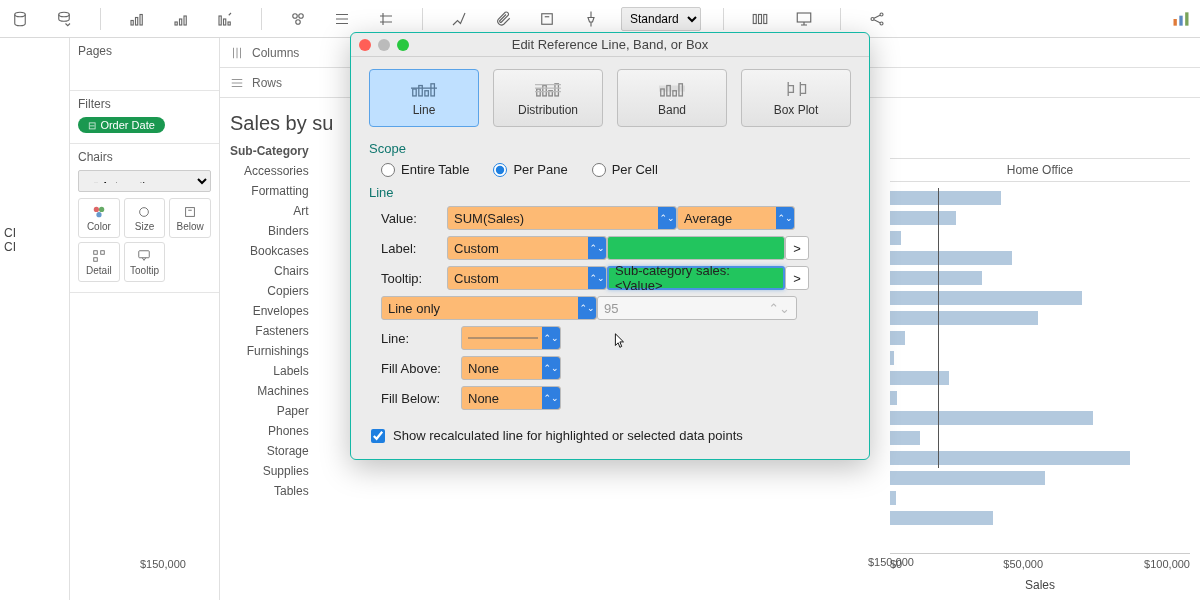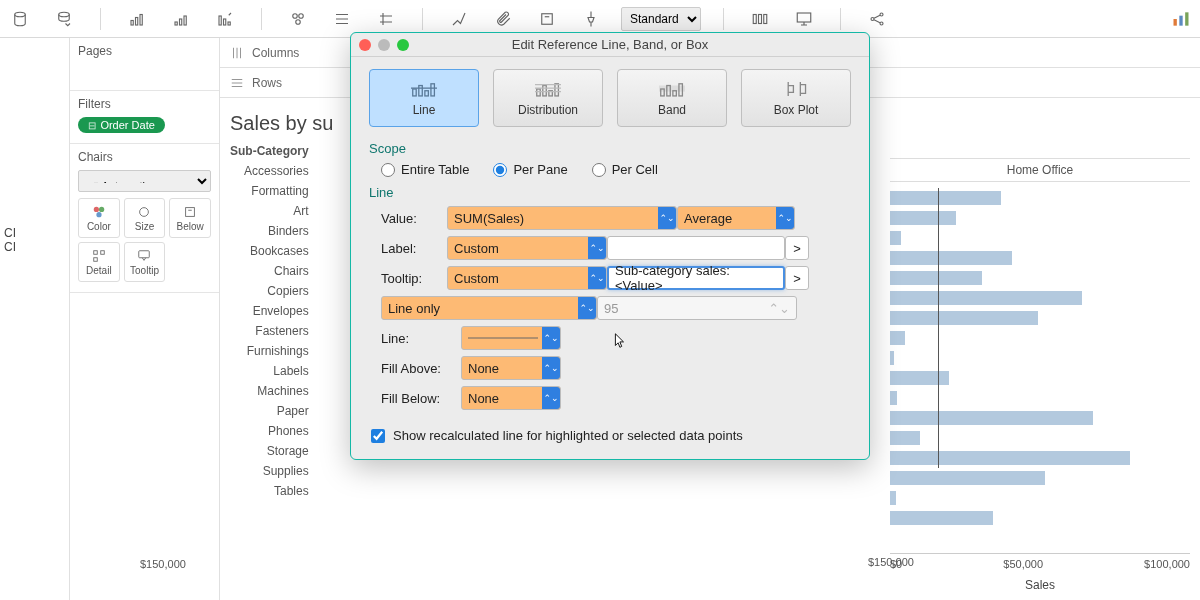--- a/index.html
+++ b/index.html
@@ -56,21 +56,21 @@
 .tab svg { width: 26px; height: 20px; color: #666; }
 .section-title { font-size: 13px; margin: 6px 0 6px 2px; color: #0f766e; }
 .radios { display: flex; gap: 24px; margin: 0 0 8px 14px; align-items: center; }
 .radios label { display: flex; align-items: center; gap: 6px; font-size: 13px; }
 input[type=radio] { width: 14px; height: 14px; accent-color: #1e7fe0; }
 .form { margin-left: 14px; }
 .form-row { display: flex; align-items: center; margin: 6px 0; }
 .form-row .lbl { width: 66px; text-align: left; font-size: 13px; }
 .sel { background: #fdba74; border: 1px solid #bcbcbc; border-radius: 3px; height: 24px; display: flex; align-items: center; padding: 0 6px; font-size: 13px; position: relative; }
 .sel .arrow { position: absolute; right: 0; top: 0; bottom: 0; width: 18px; background: #2f7fe0; border-radius: 0 3px 3px 0; display: flex; align-items: center; justify-content: center; color: #fff; font-size: 9px; }
-.txtbox { background: #ffffff; border: 1px solid #bcbcbc; border-radius: 3px; height: 24px; padding: 0 6px; font-size: 13px; display: flex; align-items: center; }
+.txtbox { background: #22c55e; border: 1px solid #bcbcbc; border-radius: 3px; height: 24px; padding: 0 6px; font-size: 13px; display: flex; align-items: center; }
 .txtbox.focus { border: 2px solid #4a90e2; box-shadow: 0 0 4px rgba(74,144,226,.5); }
 .sq { width: 24px; height: 24px; border: 1px solid #bcbcbc; border-radius: 3px; background: #fff; display: flex; align-items: center; justify-content: center; font-size: 13px; }
 .formatting .form-row .lbl { width: 80px; }
 .chk-row { display: flex; align-items: center; gap: 8px; margin-top: 18px; margin-left: 4px; }
 input[type=checkbox] { width: 14px; height: 14px; accent-color: #1e7fe0; }
 .cursor { position: absolute; left: 610px; top: 332px; width: 18px; height: 18px; pointer-events: none; }
 .show-me { position: absolute; right: 8px; top: 8px; width: 22px; height: 22px; display:flex; align-items:center; justify-content:center; }
 </style>
 </head>
 <body>

